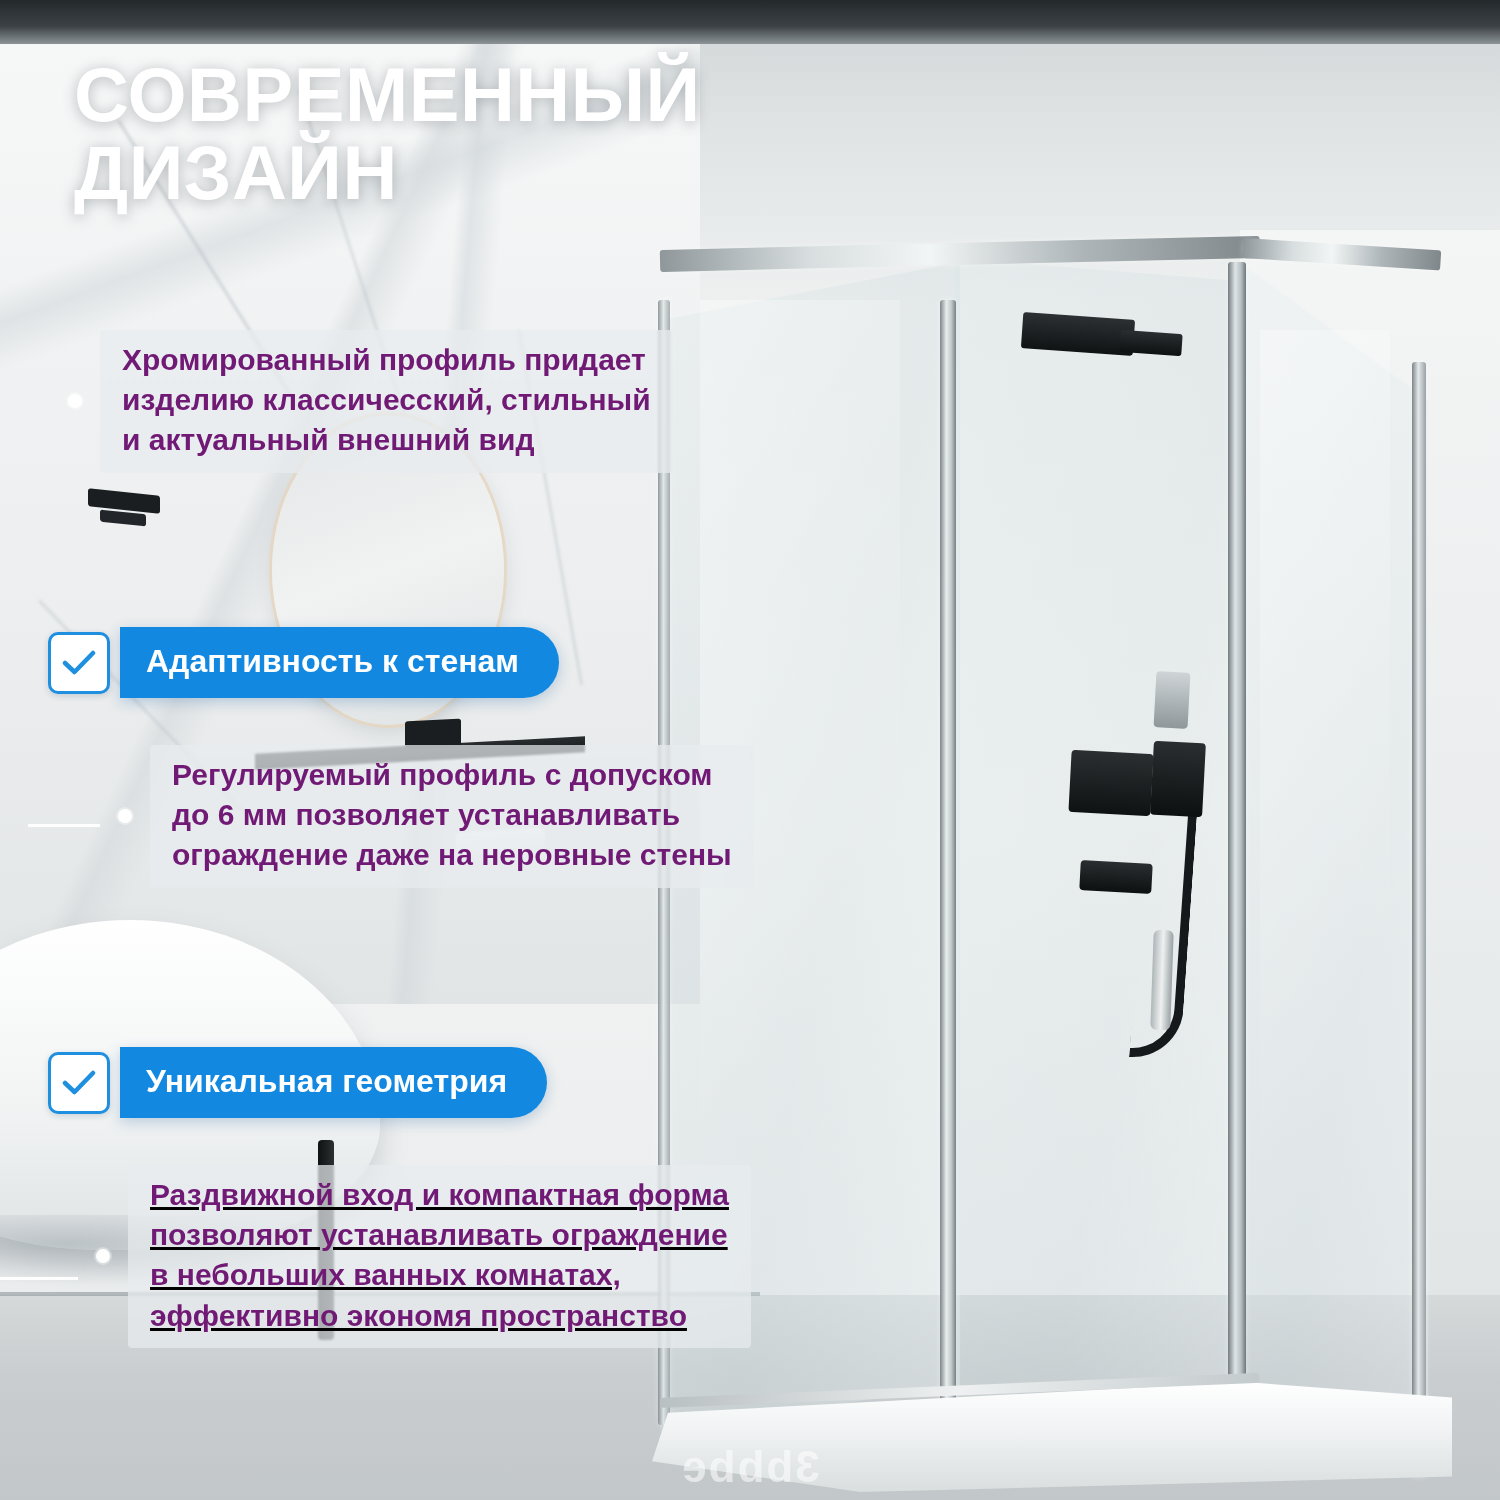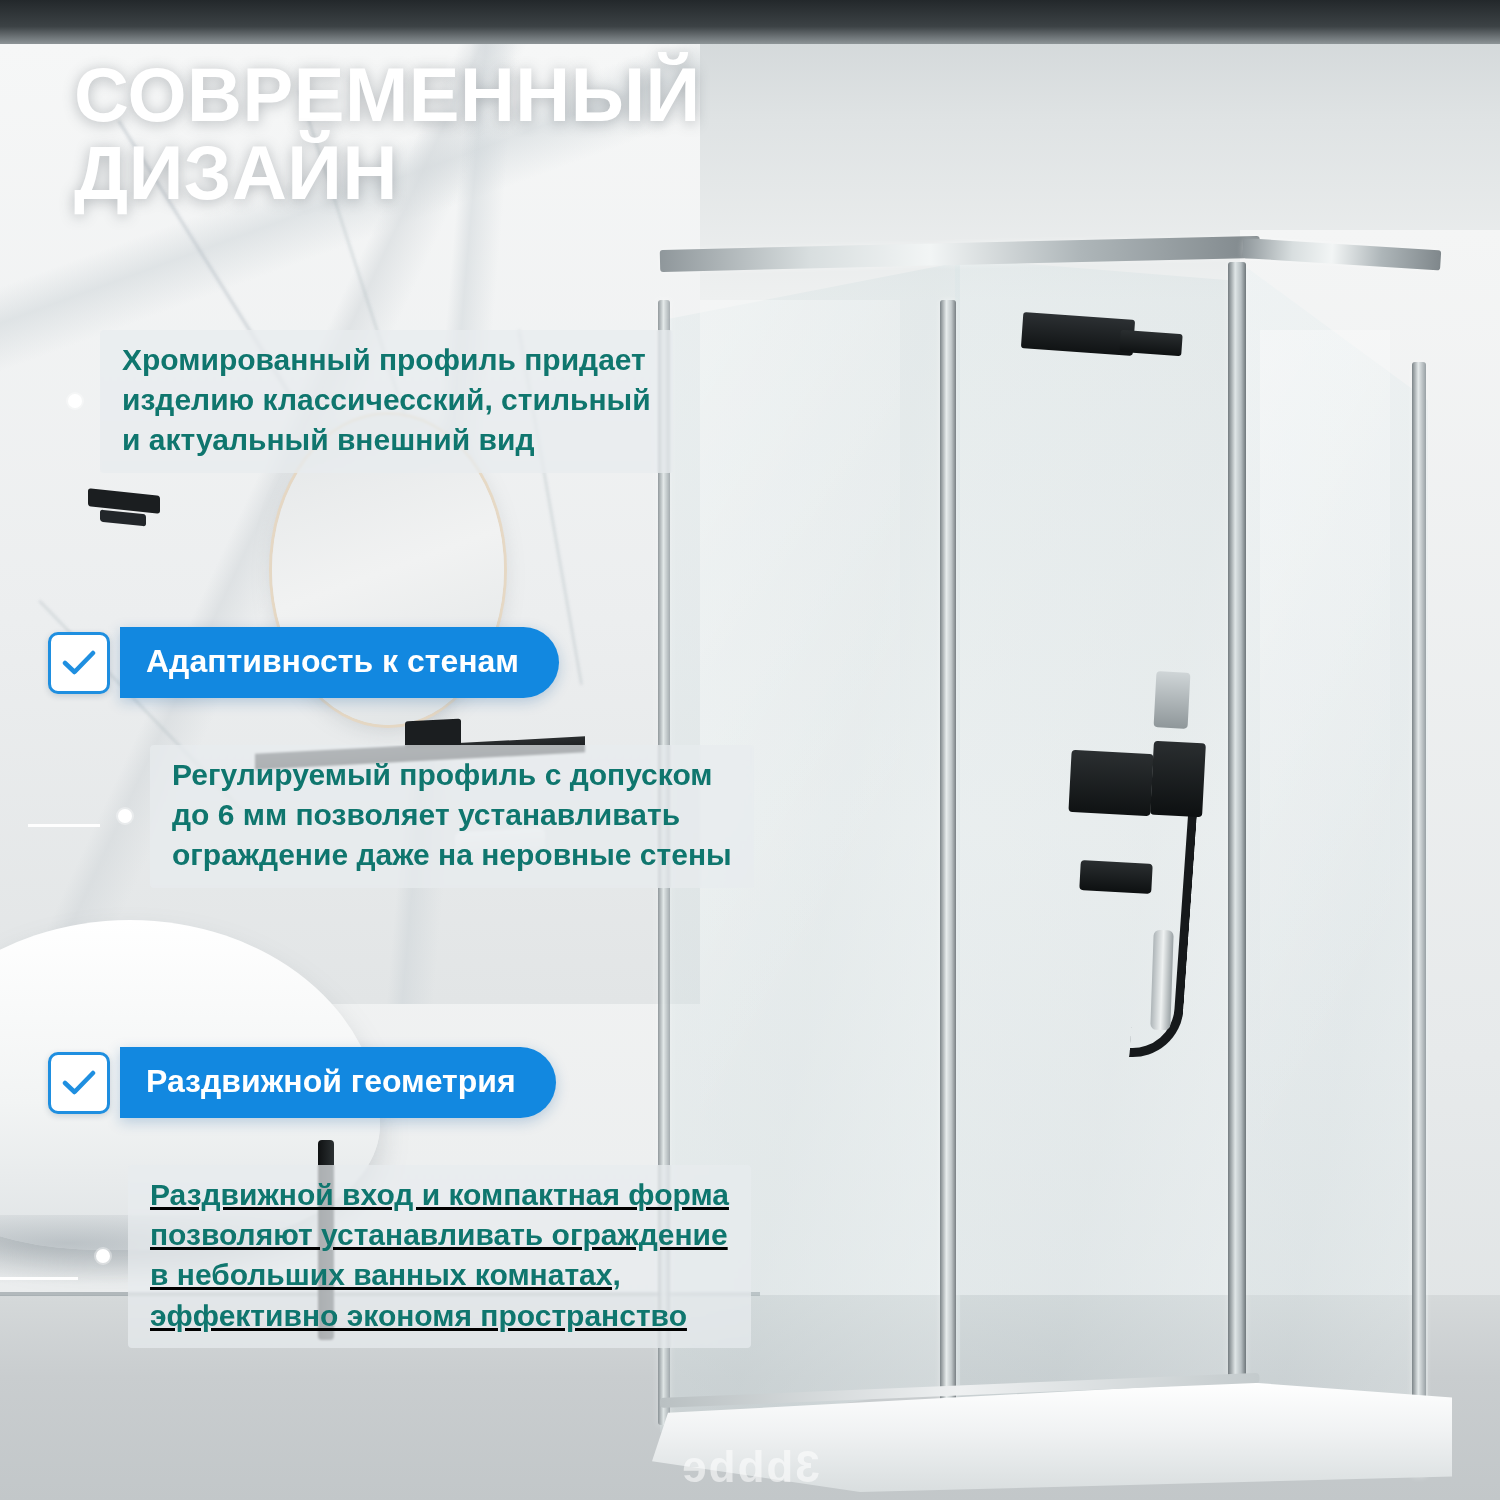--- a/index.html
+++ b/index.html
@@ -249,21 +249,21 @@
     box-shadow: 0 0 0 2px rgba(255,255,255,.35);
   }
   .dot-line {
     position: absolute;
     height: 3px;
     background: #ffffff;
     opacity: .95;
   }
   .plate {
     background: rgba(232,236,238,.72);
-    color: #0f766e;
+    color: #701a75;
     font-size: 30px;
     font-weight: 700;
     line-height: 1.34;
     padding: 10px 22px 12px 22px;
     border-radius: 4px;
     white-space: pre-line;
     backdrop-filter: blur(1px);
   }
 
   
@@ -401,21 +401,21 @@
 до 6 мм позволяет устанавливать
 ограждение даже на неровные стены</div>
     </div>
 
     <div class="pill" id="pill-2">
       <div class="check-box">
         <svg width="34" height="26" viewBox="0 0 34 26" aria-hidden="true">
           <path d="M3 13 L12.5 22 L31 3" fill="none" stroke="#1f8fe0" stroke-width="4.5" stroke-linecap="round" stroke-linejoin="round"></path>
         </svg>
       </div>
-      <div class="pill-label">Раздвижной геометрия</div>
+      <div class="pill-label">Уникальная геометрия</div>
     </div>
 
     <div class="bullet-block" id="bullet-3">
       <div class="dot-line"></div>
       <div style="width:78px;flex:0 0 auto;"></div>
       <div class="dot"></div>
       <div class="plate">Раздвижной вход и компактная форма
 позволяют устанавливать ограждение
 в небольших ванных комнатах,
 эффективно экономя пространство</div>

